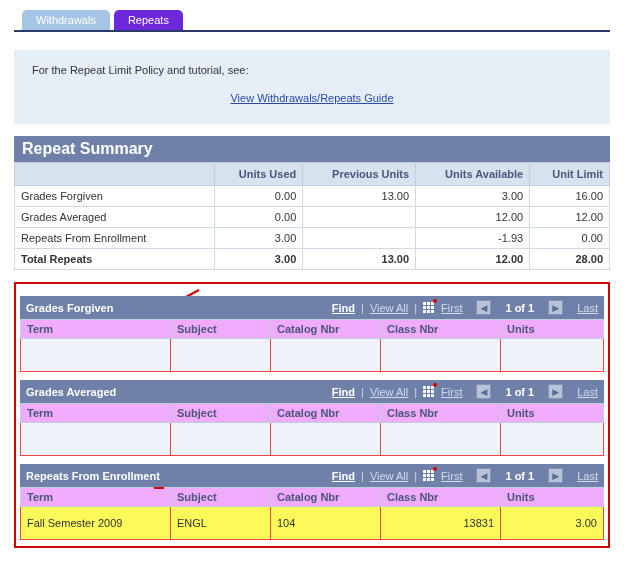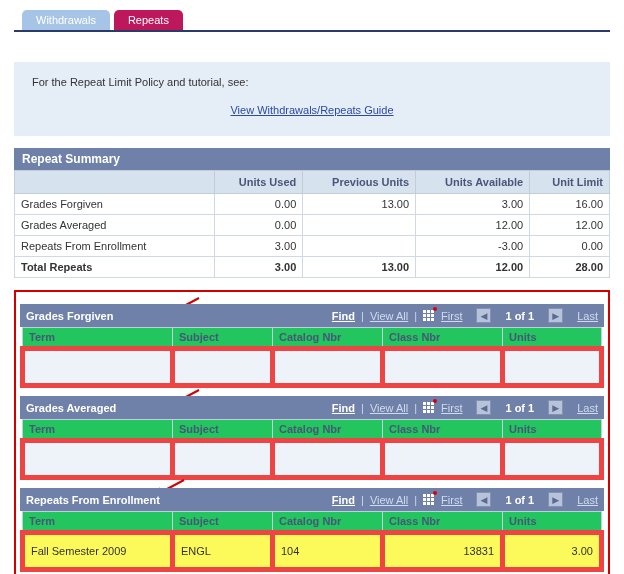--- a/index.html
+++ b/index.html
@@ -1,24 +1,24 @@
 <!DOCTYPE html>
 <html><head>
 <meta charset="utf-8">
 <style>
 html,body{margin:0;padding:0;font-family:Verdana,Arial,sans-serif;font-size:11px;color:#333;background:#fff}
 .page{width:624px;padding:10px 14px;box-sizing:border-box}
 .tabs{border-bottom:2px solid #2a3a6a;display:flex;gap:4px;padding-left:8px}
 .tab{padding:4px 14px;border-radius:5px 5px 0 0;font-size:11px;cursor:pointer}
 .tab-inactive{background:#a6c5e6;color:#fff}
-.tab-active{background:#be185d;color:#fff}
-.intro{background:#e5edf6;margin-top:30px;padding:14px 18px 20px 18px}
+.tab-active{background:#6d28d9;color:#fff}
+.intro{background:#e5edf6;margin-top:18px;padding:14px 18px 20px 18px}
 .intro a{color:#2a4aa6;}
 .intro-link{text-align:center;margin-top:16px}
-.section-hdr{background:#6f81a9;color:#fff;font-weight:bold;padding:4px 8px;font-size:12px;margin-top:12px}
+.section-hdr{background:#6f81a9;color:#fff;font-weight:bold;padding:4px 8px;font-size:16px;margin-top:12px}
 table.summary{width:100%;border-collapse:collapse;font-size:11px}
 table.summary th{background:#d7e2ef;color:#4a5579;font-weight:bold;text-align:right;padding:5px 6px;border:1px solid #c3cdda}
 table.summary td{background:#fff;border:1px solid #d0d8e4;padding:4px 6px}
 table.summary td.num{text-align:right}
 table.summary tr.total td{font-weight:bold}
 .redbox{border:2px solid #d30000;padding:4px 4px 6px 4px;margin-top:12px}
 .panel{margin-top:8px}
 .panel-hdr{background:#6f81a9;color:#fff;display:flex;align-items:center;padding:4px 6px;font-size:11px;position:relative}
 .panel-title{font-weight:bold;flex:0 0 150px}
 .panel-tools{display:flex;align-items:center;gap:6px;margin-left:auto}
@@ -34,22 +34,22 @@
   linear-gradient(#fff,#fff) 8px 4px/3px 3px no-repeat,
   linear-gradient(#fff,#fff) 0 8px/3px 3px no-repeat,
   linear-gradient(#fff,#fff) 4px 8px/3px 3px no-repeat,
   linear-gradient(#fff,#fff) 8px 8px/3px 3px no-repeat;position:relative}
 .panel-tools .grid-icon::after{content:"";position:absolute;width:4px;height:4px;background:#d80000;border-radius:50%;right:-2px;top:-3px}
 .pager{display:flex;align-items:center;gap:14px;color:#d0dbef}
 .pager .first,.pager .last{text-decoration:underline;cursor:pointer}
 .pager .nav-btn{display:inline-flex;align-items:center;justify-content:center;width:13px;height:13px;background:#b7c3db;color:#5b6a8e;font-size:9px;border:1px solid #8593b0}
 .pager .count{color:#fff;font-weight:bold}
 table.grid{width:100%;border-collapse:collapse;font-size:11px}
-table.grid th{background:#22c55e;color:#4a5579;text-align:left;font-weight:bold;padding:3px 6px;border:1px solid #c1cde0}
-table.grid td{background:#eef3f9;border:5px solid #ef4444;padding:6px 6px;height:20px}
+table.grid th{background:#f0abfc;color:#4a5579;text-align:left;font-weight:bold;padding:3px 6px;border:1px solid #c1cde0}
+table.grid td{background:#eef3f9;border:1px solid #ef4444;padding:6px 6px;height:20px}
 table.grid td.hl{background:#fcf95a}
 table.grid td.num{text-align:right}
 .arrow-wrap{position:relative}
 .red-arrow{position:absolute;pointer-events:none}
 .red-arrow svg{display:block}
 </style>
 </head>
 <body>
 <div class="page">
 
@@ -95,21 +95,21 @@
       <td>Grades Averaged</td>
       <td class="num">0.00</td>
       <td class="num"></td>
       <td class="num">12.00</td>
       <td class="num">12.00</td>
     </tr>
     <tr>
       <td>Repeats From Enrollment</td>
       <td class="num">3.00</td>
       <td class="num"></td>
-      <td class="num">-3.00</td>
+      <td class="num">-1.93</td>
       <td class="num">0.00</td>
     </tr>
     <tr class="total">
       <td>Total Repeats</td>
       <td class="num">3.00</td>
       <td class="num">13.00</td>
       <td class="num">12.00</td>
       <td class="num">28.00</td>
     </tr>
   </tbody>

